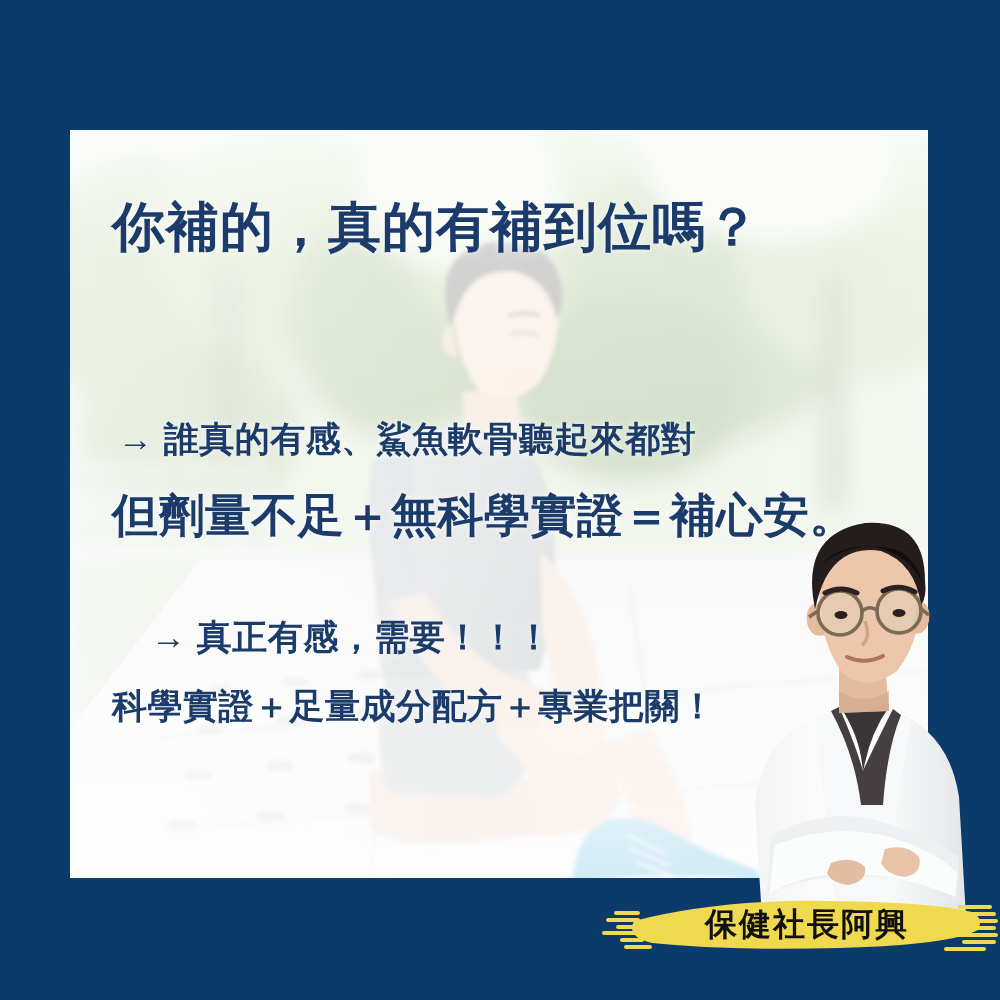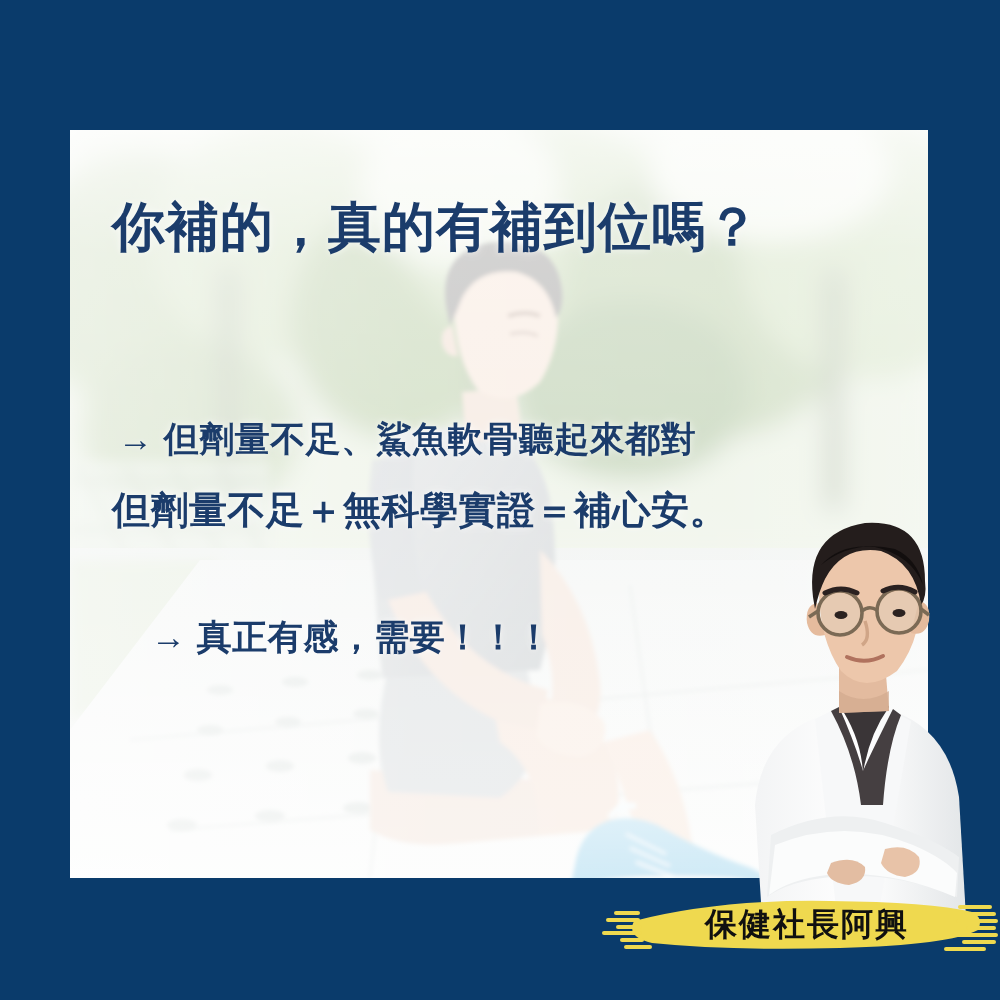--- a/index.html
+++ b/index.html
@@ -31,21 +31,21 @@
     pointer-events:none;
   }
   .txt{
     position:absolute;color:#1B3C6B;font-weight:700;white-space:nowrap;
     letter-spacing:.5px;
     text-shadow:0 0 6px rgba(255,255,255,.55),0 0 14px rgba(255,255,255,.45);
   }
   .headline{left:42px;top:62px;font-size:53px;letter-spacing:1px;}
   .subhead {left:46px;top:140px;font-size:37px;}
   .line-a  {left:48px;top:286px;font-size:35px;}
-  .line-b  {left:42px;top:355px;font-size:38px;}
+  .line-b  {left:42px;top:355px;font-size:46px;}
   .line-c  {left:48px;top:484px;font-size:35px;margin-left:33px;}
   .line-d  {left:42px;top:553px;font-size:35px;}
 
   
   .doctor{position:absolute;left:735px;top:505px;width:265px;height:430px;}
   .doctor svg{display:block;width:100%;height:100%;}
 
   
   .banner{position:absolute;left:600px;top:885px;width:400px;height:80px;}
   .banner svg{position:absolute;inset:0;width:100%;height:100%;}
@@ -203,23 +203,24 @@
             <path d="M566,732 L606,748"></path>
         </g>
         <path d="M540,688 Q548,674 566,676" stroke="#f4fbfd" stroke-width="6" fill="none"></path>
       </g>
     </svg>
     <div class="photo-wash"></div>
   </div>
 
   <div class="copy">
     <div class="txt headline">你補的，真的有補到位嗎？</div>
-    <div class="txt line-a">→ 但劑量不足、鯊魚軟骨聽起來都對</div>
+    <div class="txt line-a">→ 誰真的有感、鯊魚軟骨聽起來都對</div>
     <div class="txt line-b">但劑量不足＋無科學實證＝補心安。</div>
     <div class="txt line-c">→ 真正有感，需要！！！</div>
+    <div class="txt line-d">科學實證＋足量成分配方＋專業把關！</div>
   </div>
 
   <div class="doctor">
     <svg viewBox="0 0 265 430" preserveAspectRatio="xMidYMax meet">
       <defs>
         <linearGradient id="coatG" x1="0" y1="0" x2="1" y2="0">
           <stop offset="0" stop-color="#f3f4f5"></stop>
           <stop offset=".5" stop-color="#ffffff"></stop>
           <stop offset="1" stop-color="#e3e6e8"></stop>
         </linearGradient>

